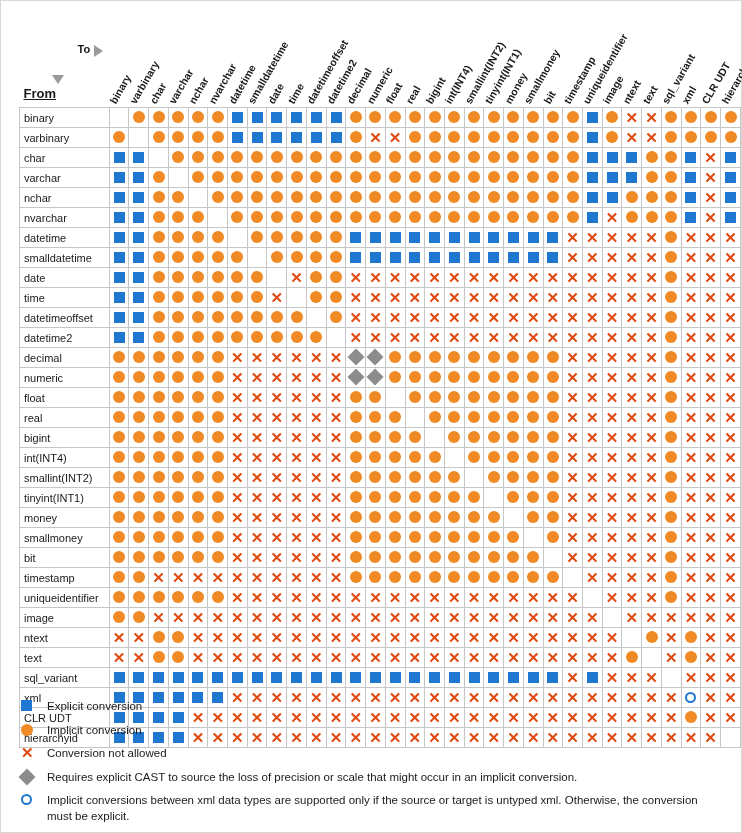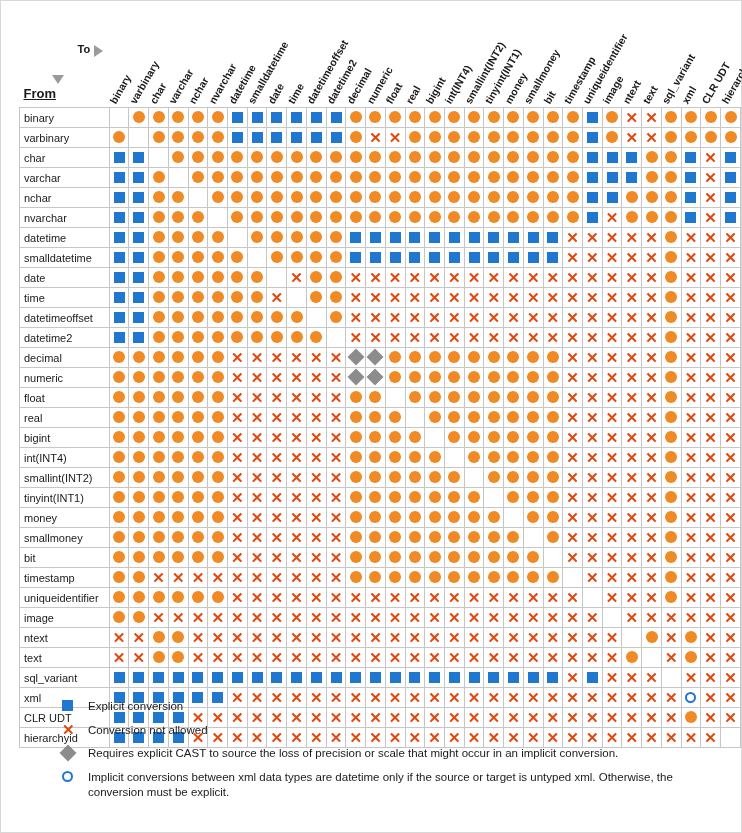--- a/index.html
+++ b/index.html
@@ -168,21 +168,20 @@
   .legend {
     position: absolute;
     left: 20px;
     top: 698px;
     width: 700px;
   }
   .legend-row {
     display: flex;
     align-items: flex-start;
     margin-bottom: 8px;
-    padding-left: 41px;
   }
   .legend-key {
     width: 26px;
     min-width: 26px;
     display: flex;
     justify-content: flex-start;
     align-items: center;
     padding-top: 1px;
   }
   .legend-text {
@@ -1431,31 +1430,37 @@
 
   <div class="legend">
       <div class="legend-row">
         <div class="legend-key">
           <span class="mark m-e"></span>
         </div>
         <div class="legend-text">Explicit conversion</div>
       </div>
       <div class="legend-row">
         <div class="legend-key">
+          <span class="mark m-i"></span>
+        </div>
+        <div class="legend-text">Implicit conversion</div>
+      </div>
+      <div class="legend-row">
+        <div class="legend-key">
           <span class="mark m-x">✕</span>
         </div>
         <div class="legend-text">Conversion not allowed</div>
       </div>
       <div class="legend-row">
         <div class="legend-key">
           <span class="mark m-d"></span>
         </div>
         <div class="legend-text">Requires explicit CAST to source the loss of precision or scale that might occur in an implicit conversion.</div>
       </div>
       <div class="legend-row">
         <div class="legend-key">
           <span class="mark m-o"></span>
         </div>
-        <div class="legend-text">Implicit conversions between xml data types are datetime only if the source or target is untyped xml. Otherwise, the conversion must be explicit.</div>
+        <div class="legend-text">Implicit conversions between xml data types are supported only if the source or target is untyped xml. Otherwise, the conversion must be explicit.</div>
       </div>
     </div>
 
 </div>
 
 </body></html>

